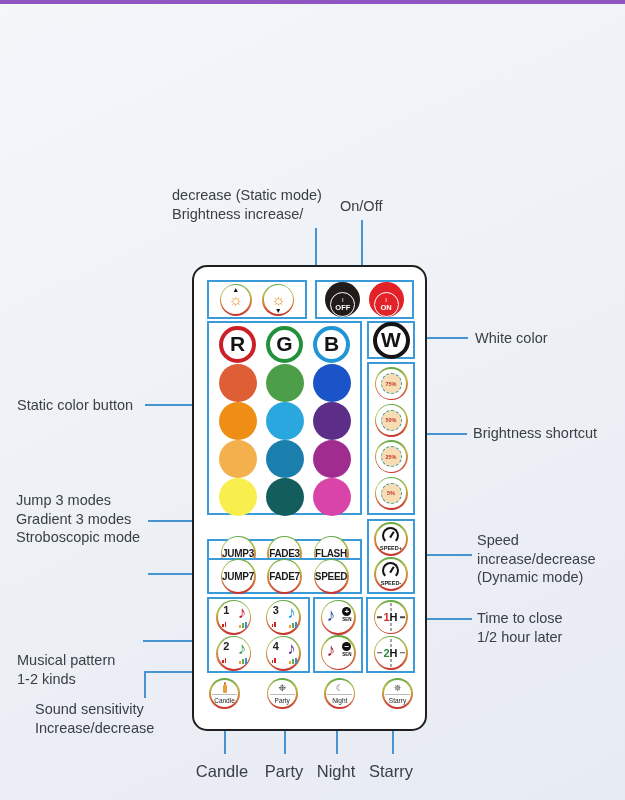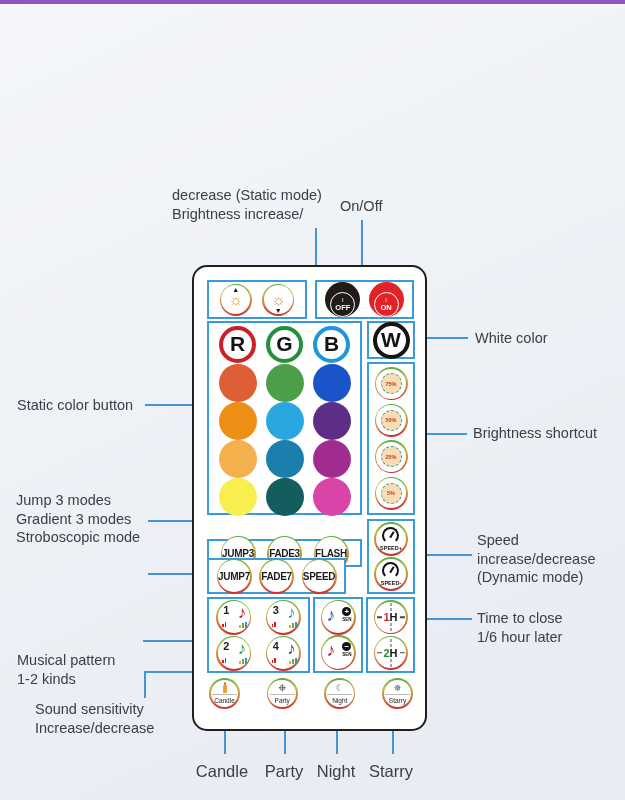--- a/index.html
+++ b/index.html
@@ -35,21 +35,21 @@
     position:absolute; left:192px; top:265px; width:235px; height:466px;
     background:#fff; border:2px solid #1f1f1f; border-radius:15px;
   }
   .gbox { position:absolute; border:2px solid #3b9bd8; background:#fff; }
   .box-brightness { left:13px;  top:13px;  width:100px; height:39px; display:flex; justify-content:space-evenly; align-items:center; }
   .box-power      { left:121px; top:13px;  width:99px;  height:39px; display:flex; justify-content:space-evenly; align-items:center; }
   .box-colors     { left:13px;  top:54px;  width:155px; height:194px; display:grid; grid-template-columns:repeat(3,1fr); grid-template-rows:40px repeat(4,1fr); justify-items:center; align-items:center; padding:1px 5px 5px; }
   .box-white      { left:173px; top:54px;  width:48px;  height:38px; display:flex; justify-content:center; align-items:center; }
   .box-presets    { left:173px; top:95px;  width:48px;  height:153px; display:flex; flex-direction:column; justify-content:space-evenly; align-items:center; }
   .box-jump3      { left:13px;  top:252px; width:155px; height:28px; display:flex; justify-content:space-evenly; align-items:center;margin-top:20px; }
-  .box-jump7      { left:13px;  top:291px; width:139px; height:36px; display:flex; justify-content:space-evenly; align-items:center; }
+  .box-jump7      { left:13px;  top:291px; width:155px; height:36px; display:flex; justify-content:space-evenly; align-items:center; }
   .box-speed      { left:173px; top:252px; width:48px;  height:75px; display:flex; flex-direction:column; justify-content:space-evenly; align-items:center; }
   .box-music      { left:13px;  top:330px; width:103px; height:76px; display:grid; grid-template-columns:1fr 1fr; grid-template-rows:1fr 1fr; justify-items:center; align-items:center; }
   .box-sen        { left:119px; top:330px; width:50px;  height:76px; display:flex; flex-direction:column; justify-content:space-evenly; align-items:center; }
   .box-timer      { left:172px; top:330px; width:49px;  height:76px; display:flex; flex-direction:column; justify-content:space-evenly; align-items:center; }
   .scene-row      { position:absolute; left:13px; top:411px; width:208px; height:34px; display:flex; justify-content:space-between; padding:0 2px; }
   
   .btn { position:relative; border-radius:50%; flex:none;
     background:linear-gradient(180deg,#5fa846 0%,#b9bd48 30%,#d3793c 65%,#c63030 100%);
     display:flex; align-items:center; justify-content:center; }
   .btn::before { content:""; position:absolute; inset:1.6px; background:#fff; border-radius:50%; }
@@ -137,21 +137,21 @@
   </div>
   <div class="ann ann-white">White color</div>
   <div class="ann ann-speed">
     <div>Speed</div>
     <div>increase/decrease</div>
     <div>(Dynamic mode)</div>
   </div>
   <div class="ann ann-bshort">Brightness shortcut</div>
   <div class="ann ann-time">
     <div>Time to close</div>
-    <div>1/6 hour later</div>
+    <div>1/2 hour later</div>
   </div>
 
   <div class="cline" style="left:315px;top:228px;width:2px;height:50px"></div>
   <div class="cline" style="left:361px;top:220px;width:2px;height:58px"></div>
   <div class="cline" style="left:145px;top:404px;width:62px;height:2px"></div>
   <div class="cline" style="left:148px;top:520px;width:59px;height:2px"></div>
   <div class="cline" style="left:148px;top:573px;width:59px;height:2px"></div>
   <div class="cline" style="left:143px;top:640px;width:64px;height:2px"></div>
   <div class="cline" style="left:144px;top:671px;width:86px;height:2px"></div>
   <div class="cline" style="left:144px;top:671px;width:2px;height:27px"></div>

